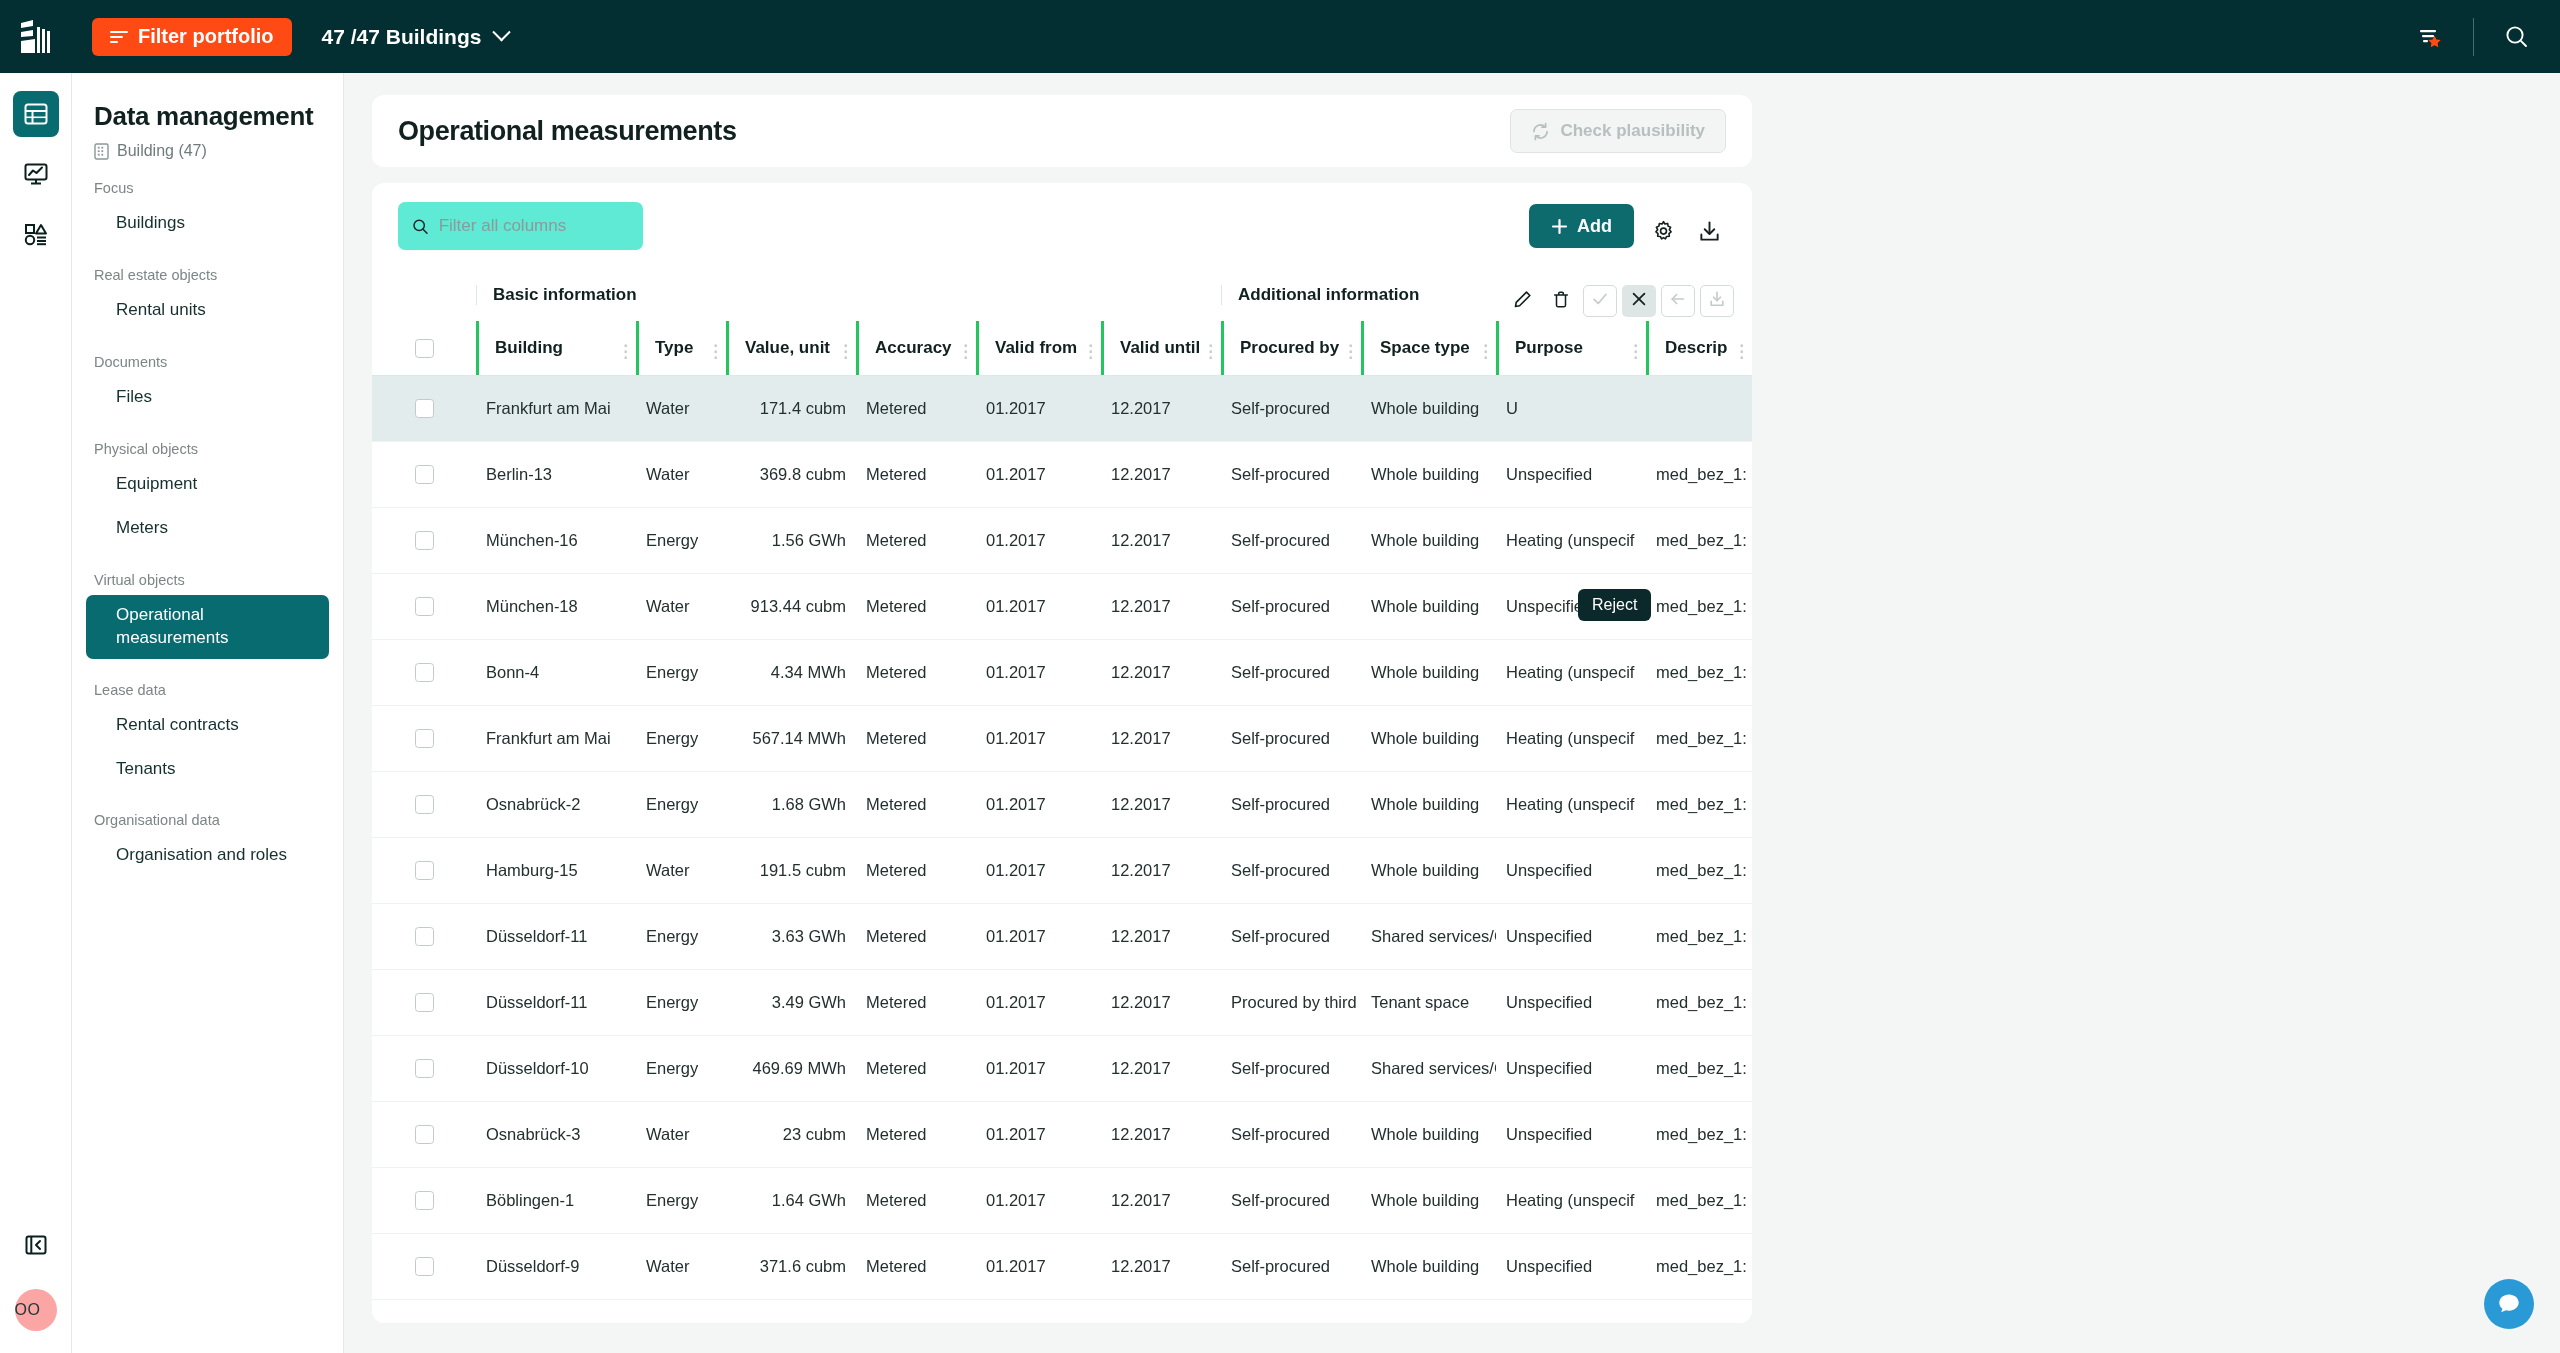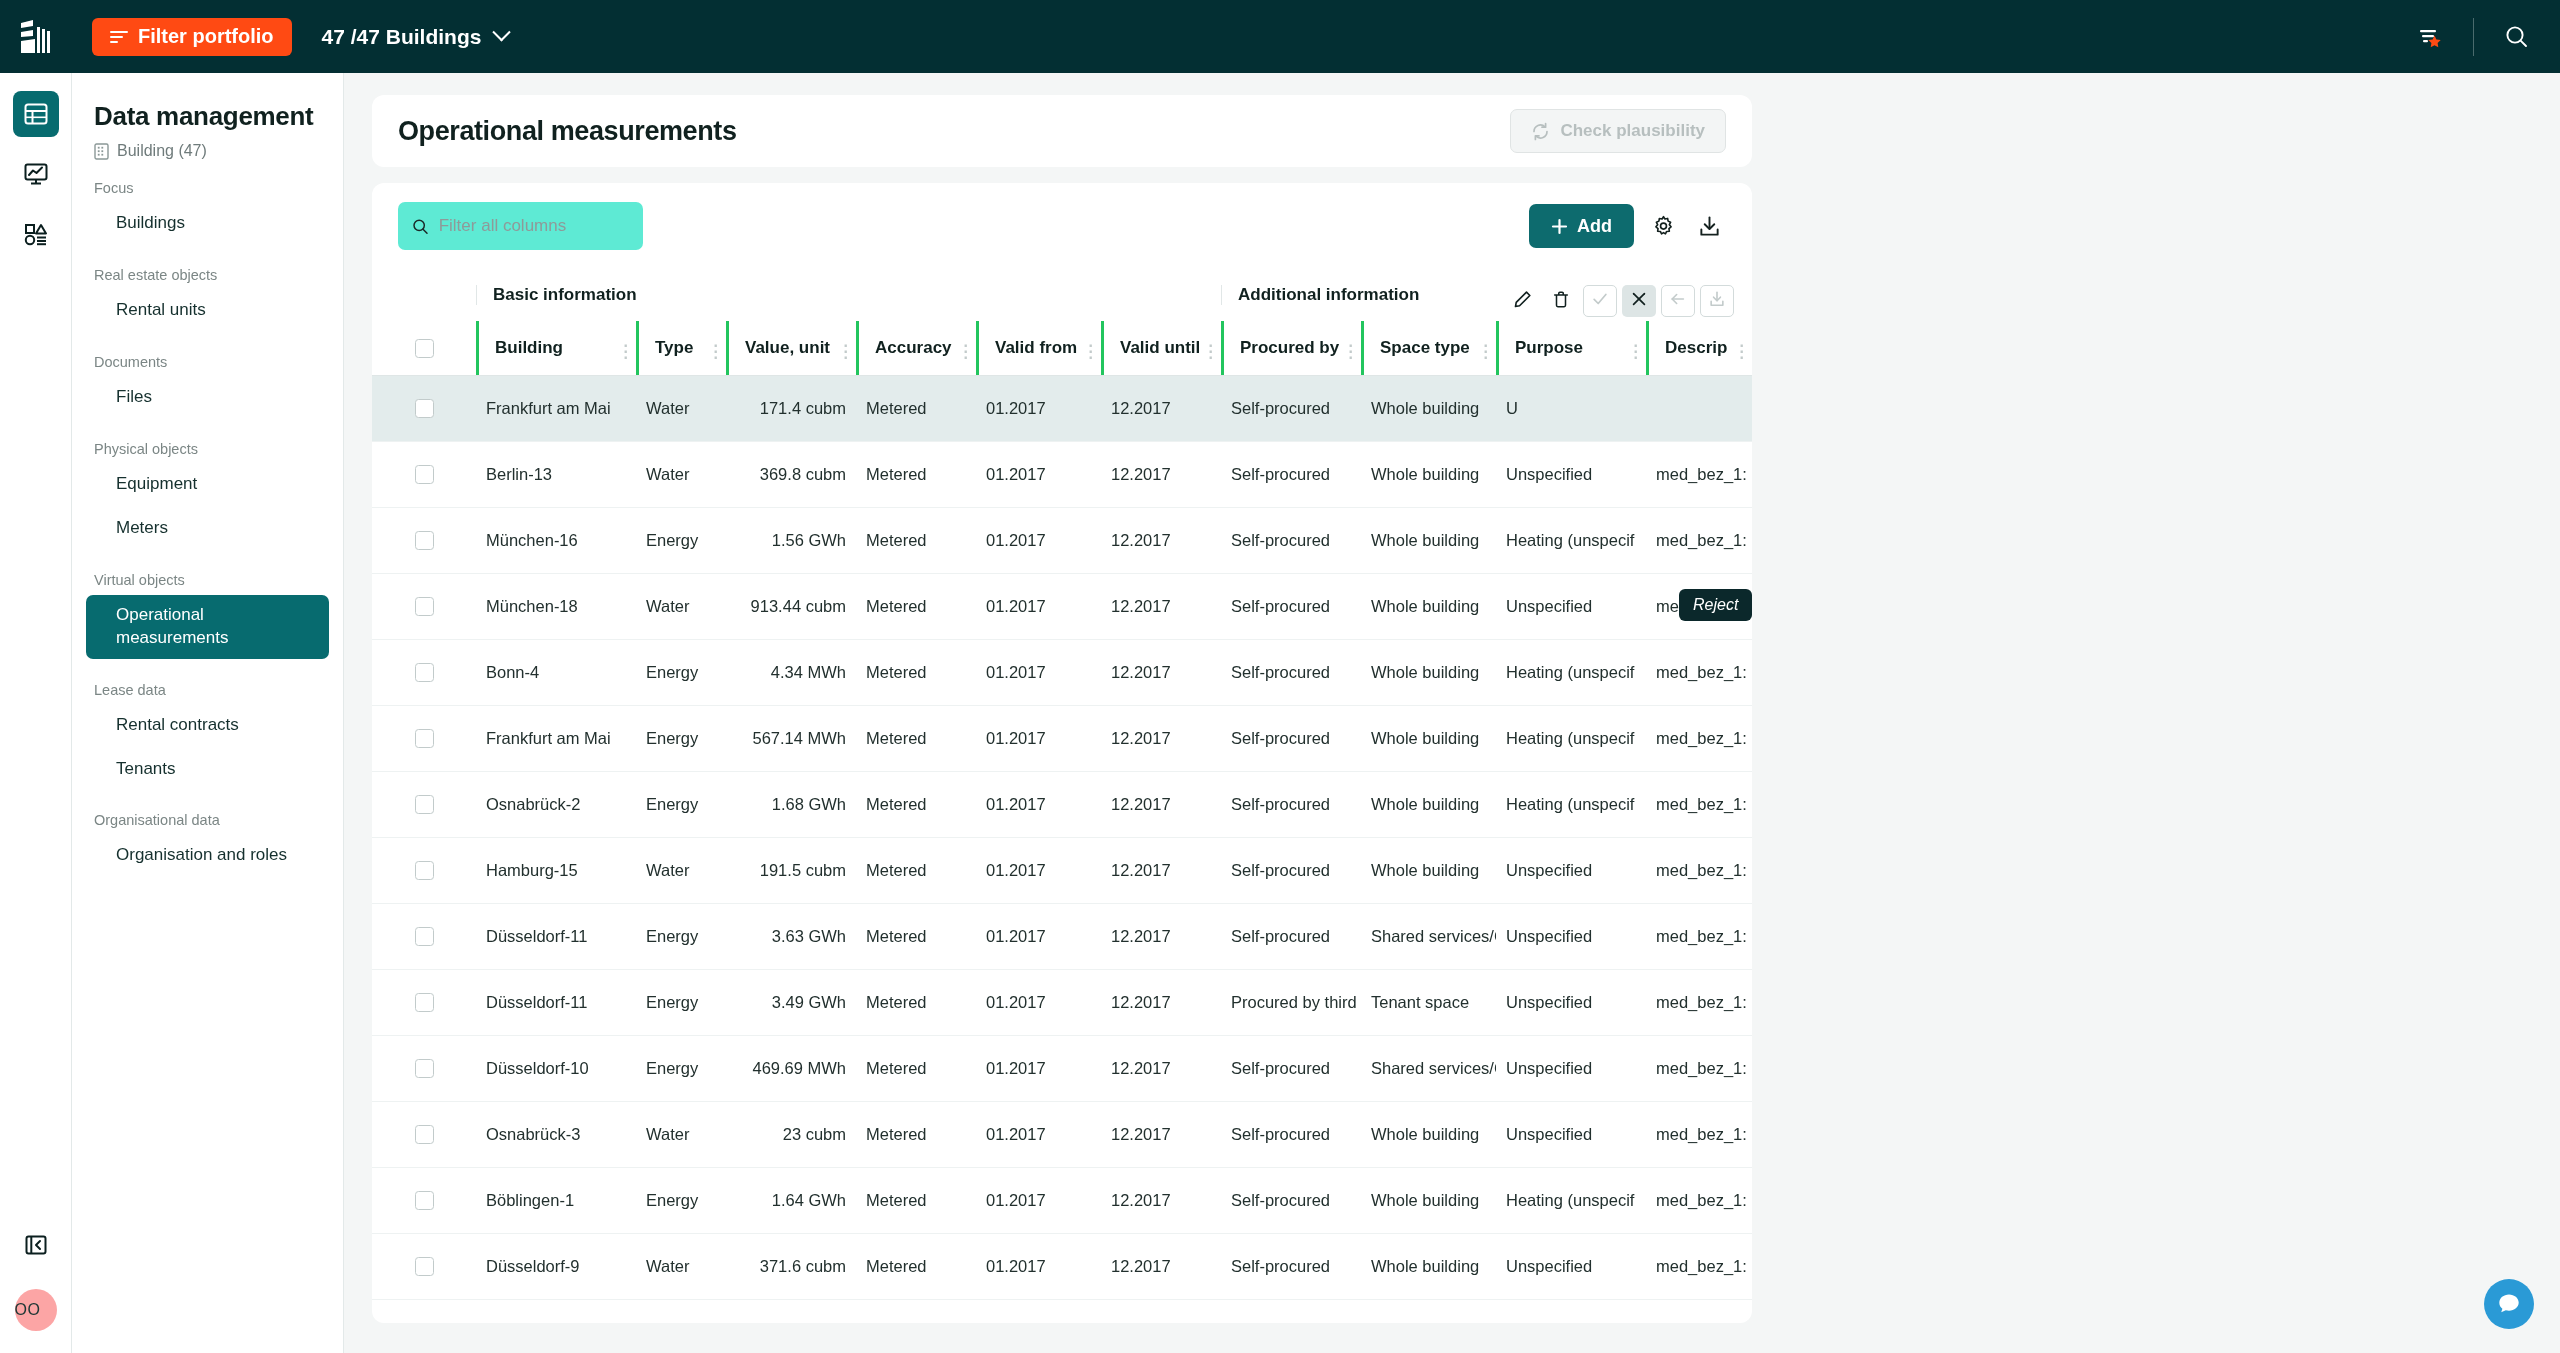--- a/index.html
+++ b/index.html
@@ -93,21 +93,21 @@
   .card-toolbar { height: 86px; display: flex; align-items: center; padding: 0 26px; }
   .search-box {
     background: #5eead4; border-radius: 7px; height: 48px; width: 245px;
     display: flex; align-items: center; padding: 0 14px; gap: 10px;
   }
   .search-box input {
     border: none; outline: none; background: transparent; font-size: 17px;
     color: #3a4746; width: 100%; font-family: "Liberation Sans", sans-serif;
   }
   .search-box input::placeholder { color: #8e9a99; }
-  .toolbar-right { margin-left: auto; display: flex; align-items: center; gap: 12px; }
+  .toolbar-right { margin-left: auto; display: flex; align-items: flex-end; gap: 12px; }
   .add-btn {
     background: #0d6b6e; color: #fff; border: none; border-radius: 7px; height: 44px;
     padding: 0 22px; display: flex; align-items: center; gap: 9px; font-size: 18px;
     font-weight: 700; cursor: pointer; font-family: "Liberation Sans", sans-serif;
   }
   .icon-btn { width: 34px; height: 34px; display: flex; align-items: center; justify-content: center; cursor: pointer; }
 
   
   .tbl-wrap { position: relative; }
   table { border-collapse: collapse; width: 100%; table-layout: fixed; }
@@ -747,21 +747,21 @@
               </svg></span>
           </div>
           <div class="act disabled">
             <span><svg width="18" height="18" viewBox="0 0 20 20">
                 <line x1="10" y1="2.5" x2="10" y2="11.5" stroke="#c3cbcb" stroke-width="1.8" stroke-linecap="round"></line>
                 <polyline points="6.2,8 10,12 13.8,8" fill="none" stroke="#c3cbcb" stroke-width="1.8" stroke-linecap="round" stroke-linejoin="round"></polyline>
                 <polyline points="3.5,12.5 3.5,17 16.5,17 16.5,12.5" fill="none" stroke="#c3cbcb" stroke-width="1.8" stroke-linecap="round" stroke-linejoin="round"></polyline>
               </svg></span>
           </div>
         </div>
-      <div class="tooltip" id="tooltip" style="left:1307px; top:320px;font-style:italic;">Reject</div>
+      <div class="tooltip" id="tooltip" style="left:1206px; top:320px;">Reject</div>
     </div>
 
   </div>
 </div>
 
 <div class="chat-fab">
   <svg width="26" height="26" viewBox="0 0 26 26">
     <path d="M13 3.5c5.4 0 9.7 3.6 9.7 8.1 0 4.5-4.3 8.1-9.7 8.1-1.1 0-2.2-.15-3.2-.44l-4.6 2 1.2-3.5c-1.9-1.5-3.1-3.6-3.1-6.1 0-4.5 4.3-8.1 9.7-8.1z" fill="#fff"></path>
   </svg>
 </div>

